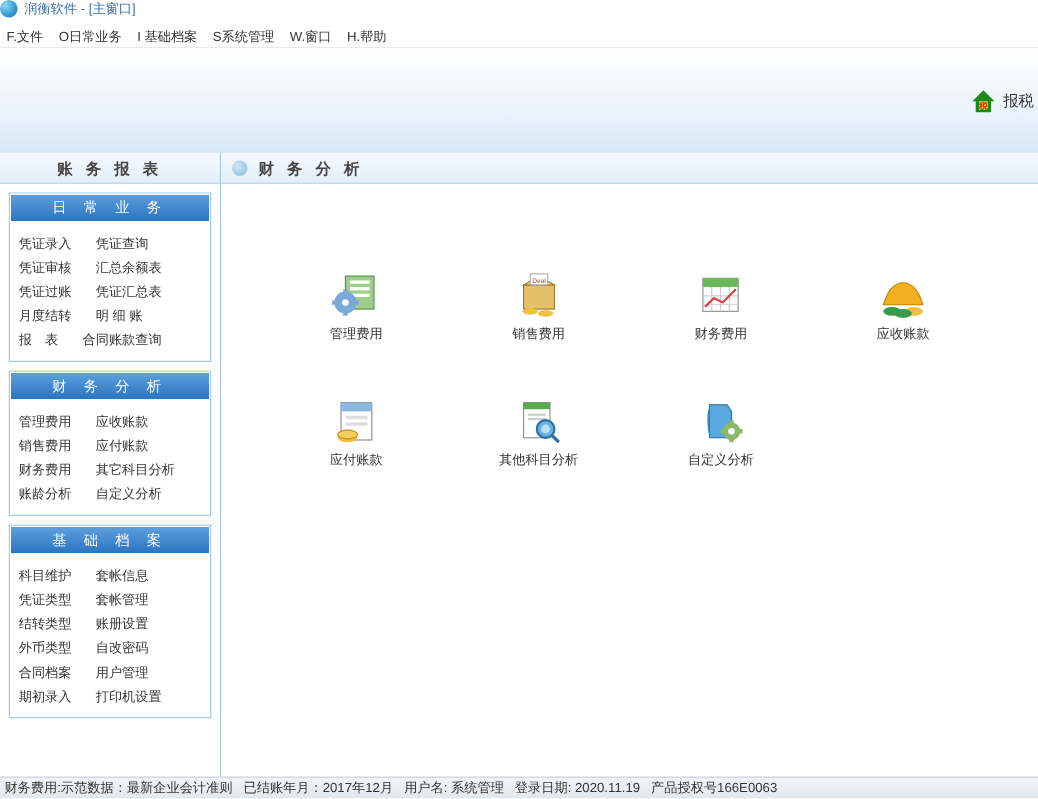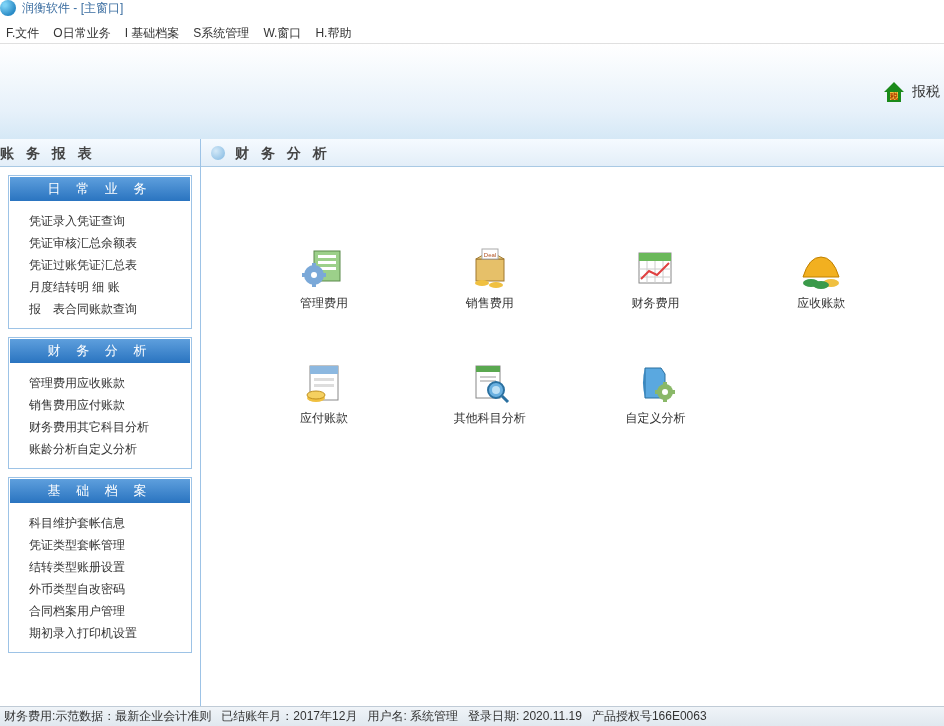--- a/index.html
+++ b/index.html
@@ -86,20 +86,21 @@
   
   .sidebar {
     width: 201px;
     border-right: 1px solid #9dc3e6;
     background: #fff;
     overflow-y: auto;
   }
   .sidebar-title {
     height: 28px;
     line-height: 28px;
+    text-align: center;
     background: linear-gradient(to bottom, #f5faff, #e3eef8);
     font-size: 14px;
     letter-spacing: 4px;
     font-weight: bold;
     color: #444;
     border-bottom: 1px solid #a9c9e4;
   }
   .panel {
     margin: 8px;
     border: 1px solid #9dc3e6;
@@ -111,21 +112,22 @@
     font-size: 13px;
     letter-spacing: 6px;
     padding: 3px 0;
     border: 1px solid #fff;
   }
   .panel-body {
     padding: 6px 8px;
   }
   .panel-row {
     display: flex;
-    margin: 4px 12px;
+    gap: 22px;
+    margin: 4px 0;
   }
   .panel-link {
     color: #333;
     cursor: pointer;
     white-space: nowrap;
     font-size: 12px;
     line-height: 18px;
   }
 
   

